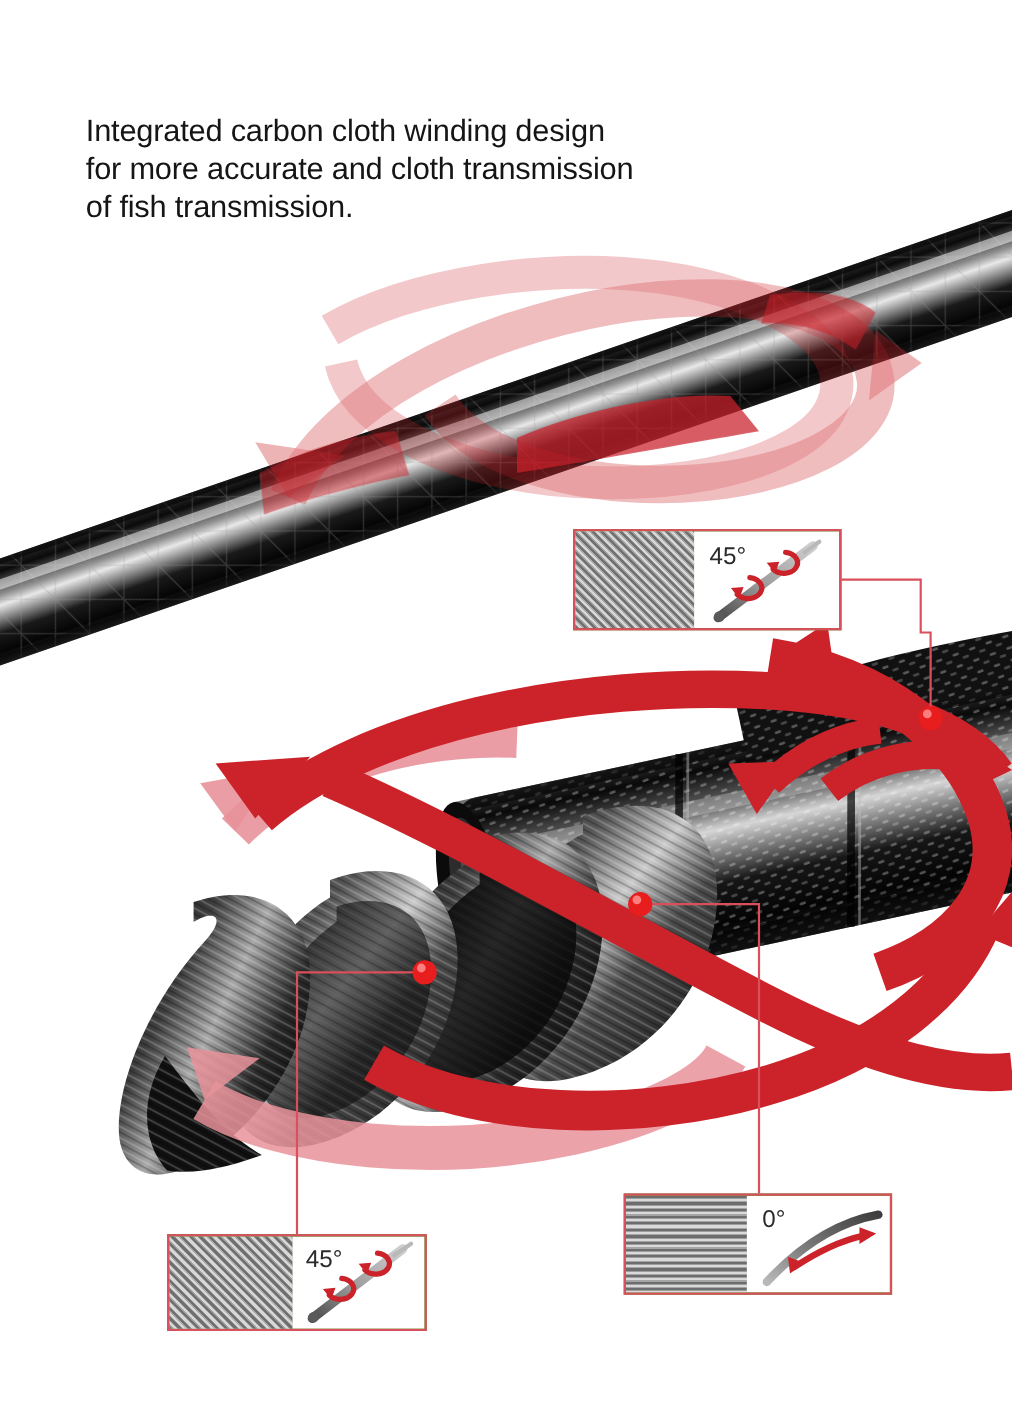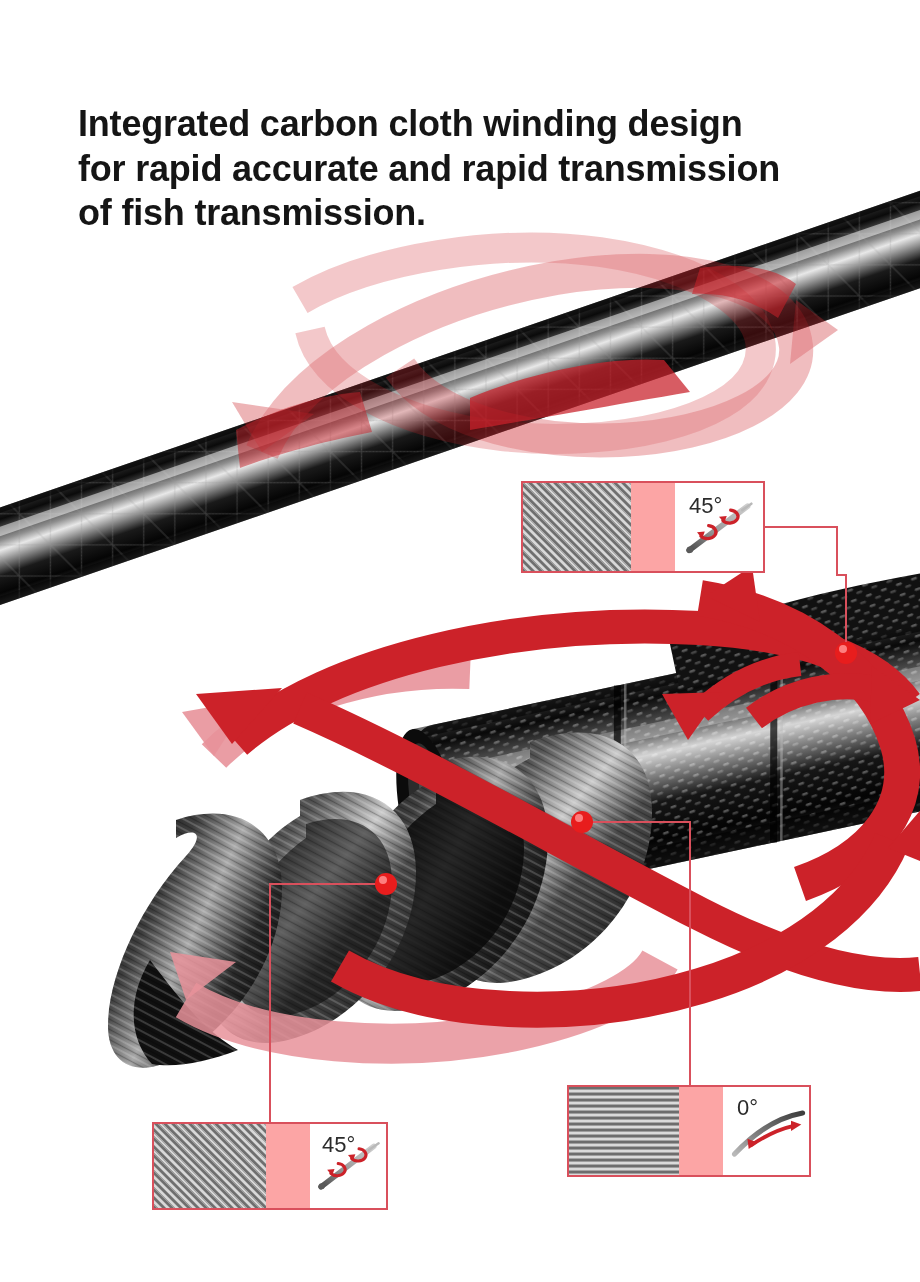--- a/index.html
+++ b/index.html
@@ -17,46 +17,45 @@
     background: #ffffff;
     overflow: hidden;
   }
 
   
   .headline {
     position: absolute;
     left: 78px;
     top: 102px;
     width: 790px;
-    font-size: 36px;
-    font-weight: bold;
+    font-size: 28px;
+    font-weight: normal;
     line-height: 1.24;
     letter-spacing: -0.2px;
     color: #151515;
     font-family: "Liberation Sans", sans-serif;
   }
   .headline .ln { display: block; white-space: nowrap; }
 
   
   .scene {
     position: absolute;
     left: 0; top: 0;
     width: 920px; height: 1282px;
   }
   .scene svg { display: block; }
 
   
   .callout {
     position: absolute;
     box-sizing: border-box;
     border: 2px solid #d9505c;
-    background: #fca5a5;
+    background: #4d7c0f;
     display: flex;
     overflow: hidden;
-    gap: 44px;
   }
   .callout .swatch {
     flex: 0 0 auto;
     height: 100%;
   }
   .callout .figure {
     position: relative;
     flex: 1 1 auto;
     height: 100%;
     background: #ffffff;
@@ -99,21 +98,21 @@
     );
   }
 </style>
 </head>
 <body>
 
 <div id="page">
 
   <div class="headline">
     <span class="ln">Integrated carbon cloth winding design</span>
-    <span class="ln">for rapid accurate and rapid transmission</span>
+    <span class="ln">for more accurate and cloth transmission</span>
     <span class="ln">of fish transmission.</span>
   </div>
 
   <div class="scene">
     <svg width="920" height="1282" viewBox="0 0 920 1282" xmlns="http://www.w3.org/2000/svg">
       <defs>
 
         <linearGradient id="rodGloss" x1="0" y1="0" x2="0" y2="1">
           <stop offset="0%" stop-color="#2a2a2a"></stop>
           <stop offset="12%" stop-color="#0a0a0a"></stop>

